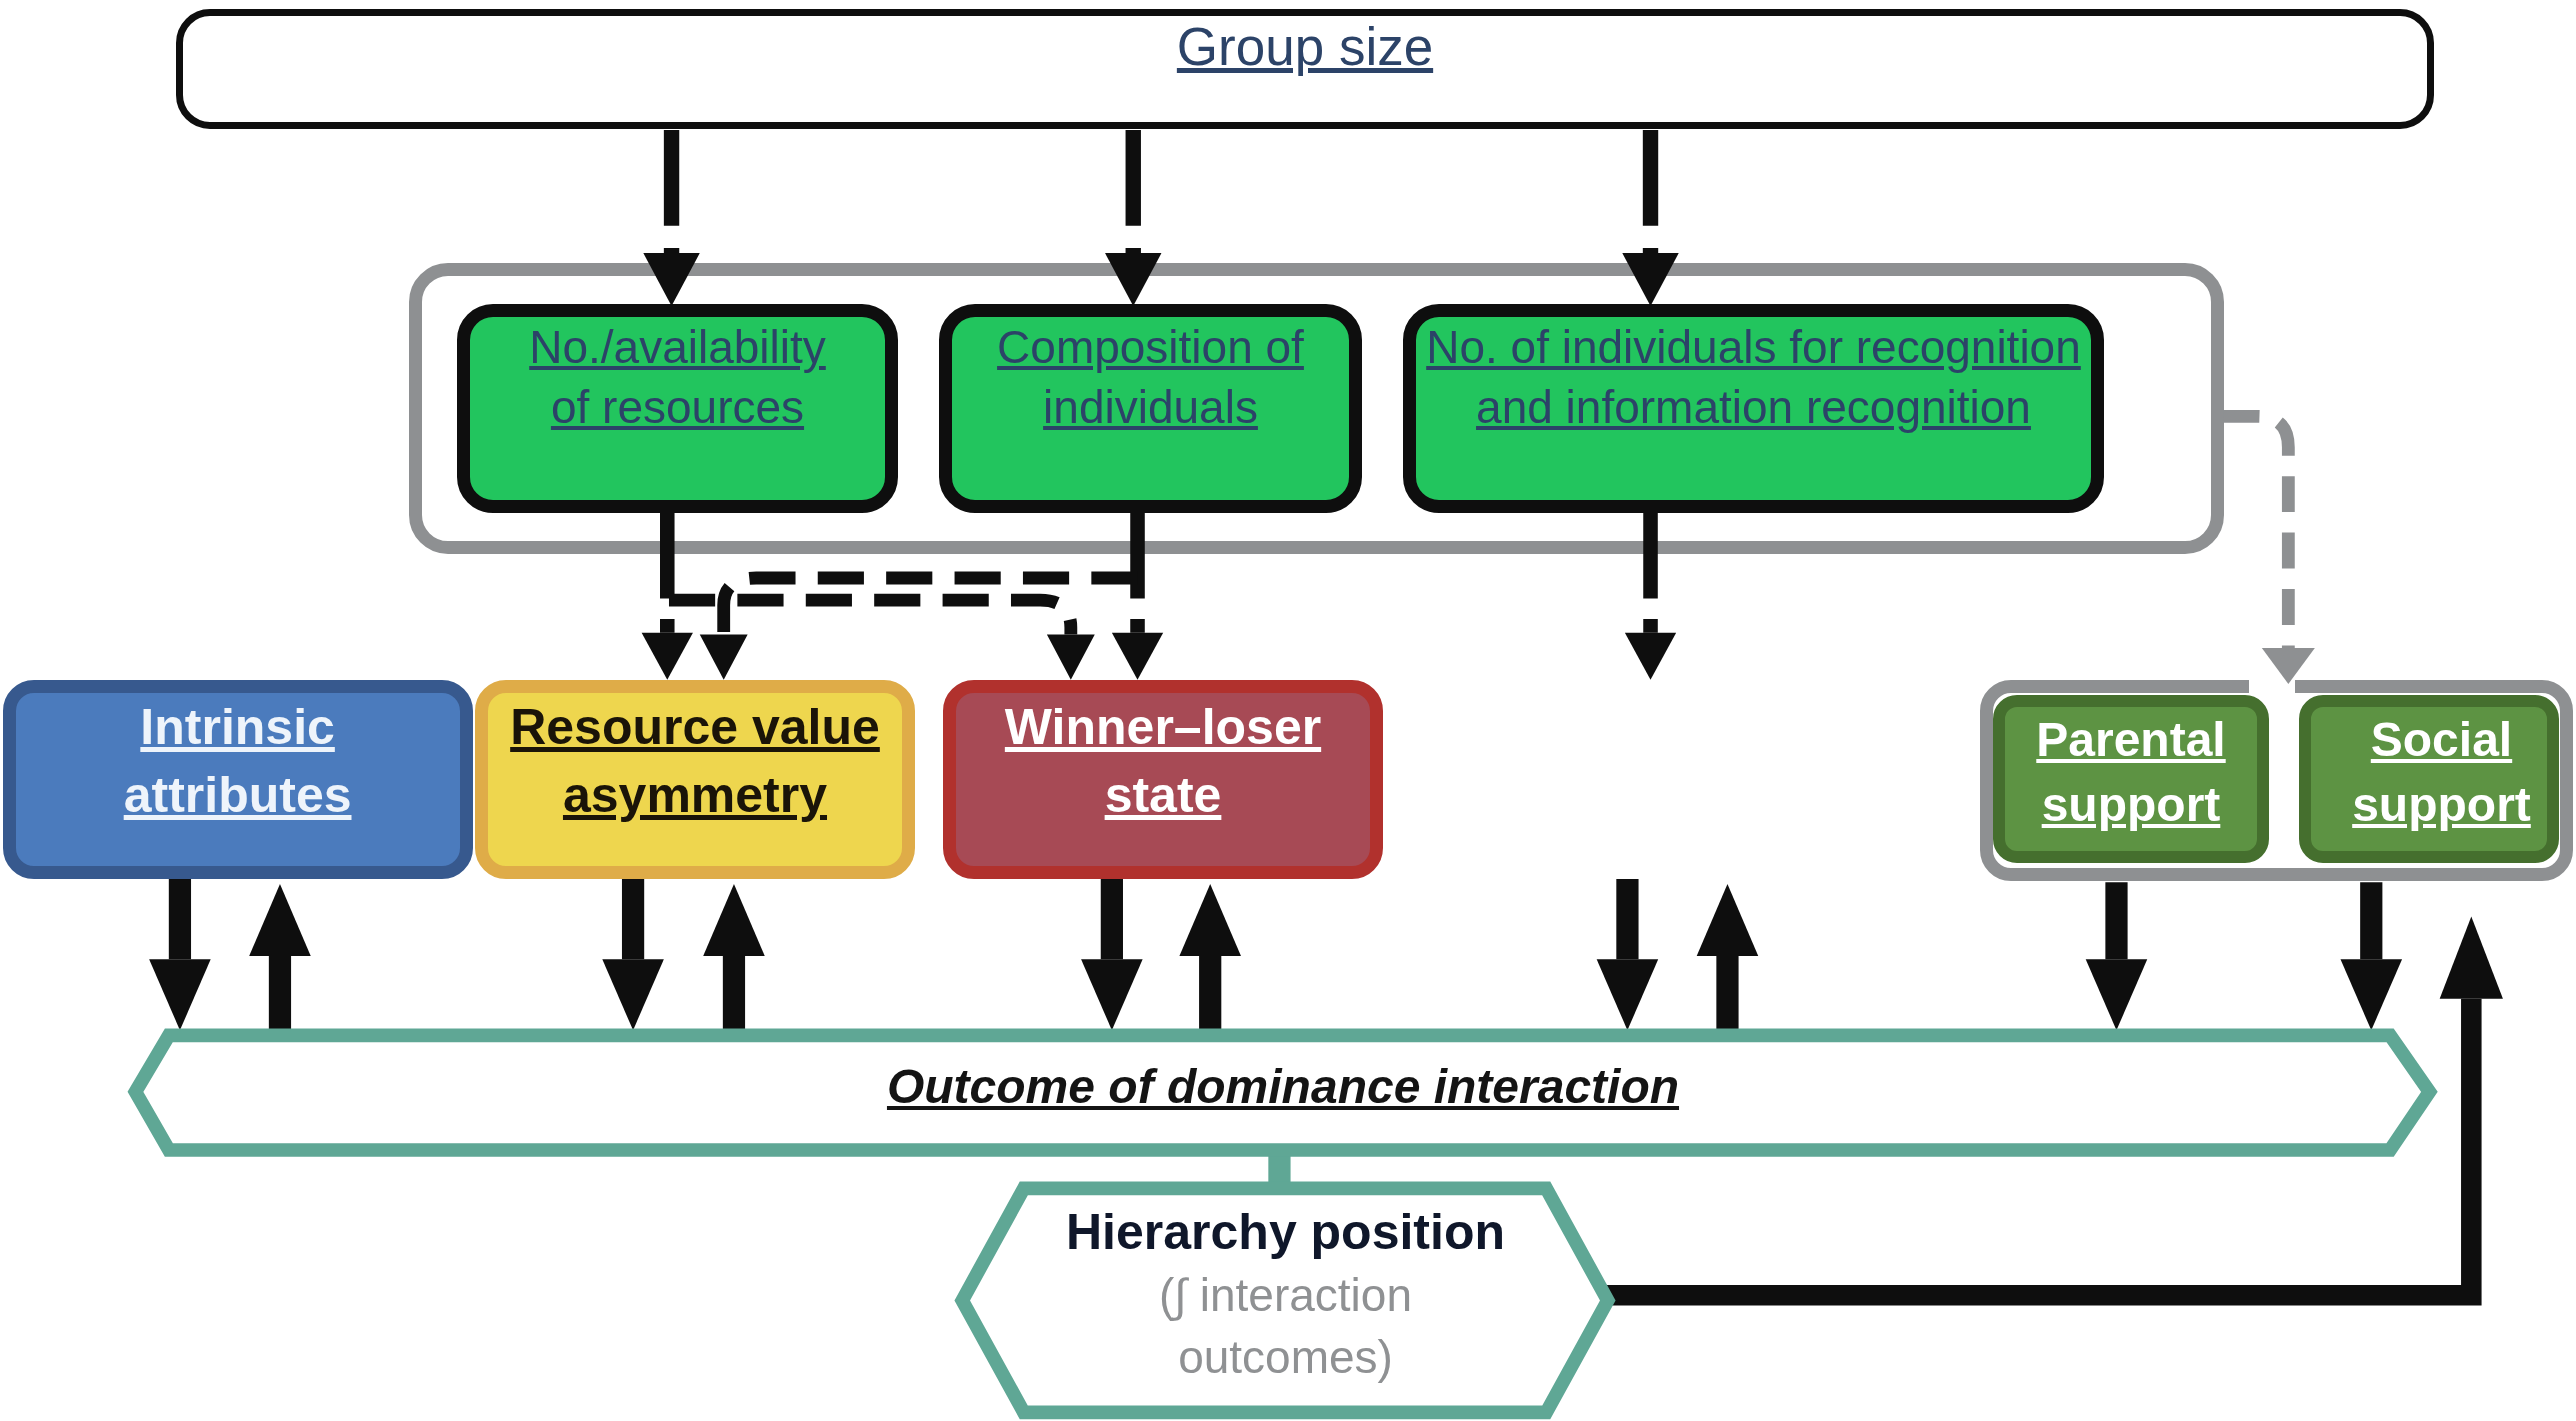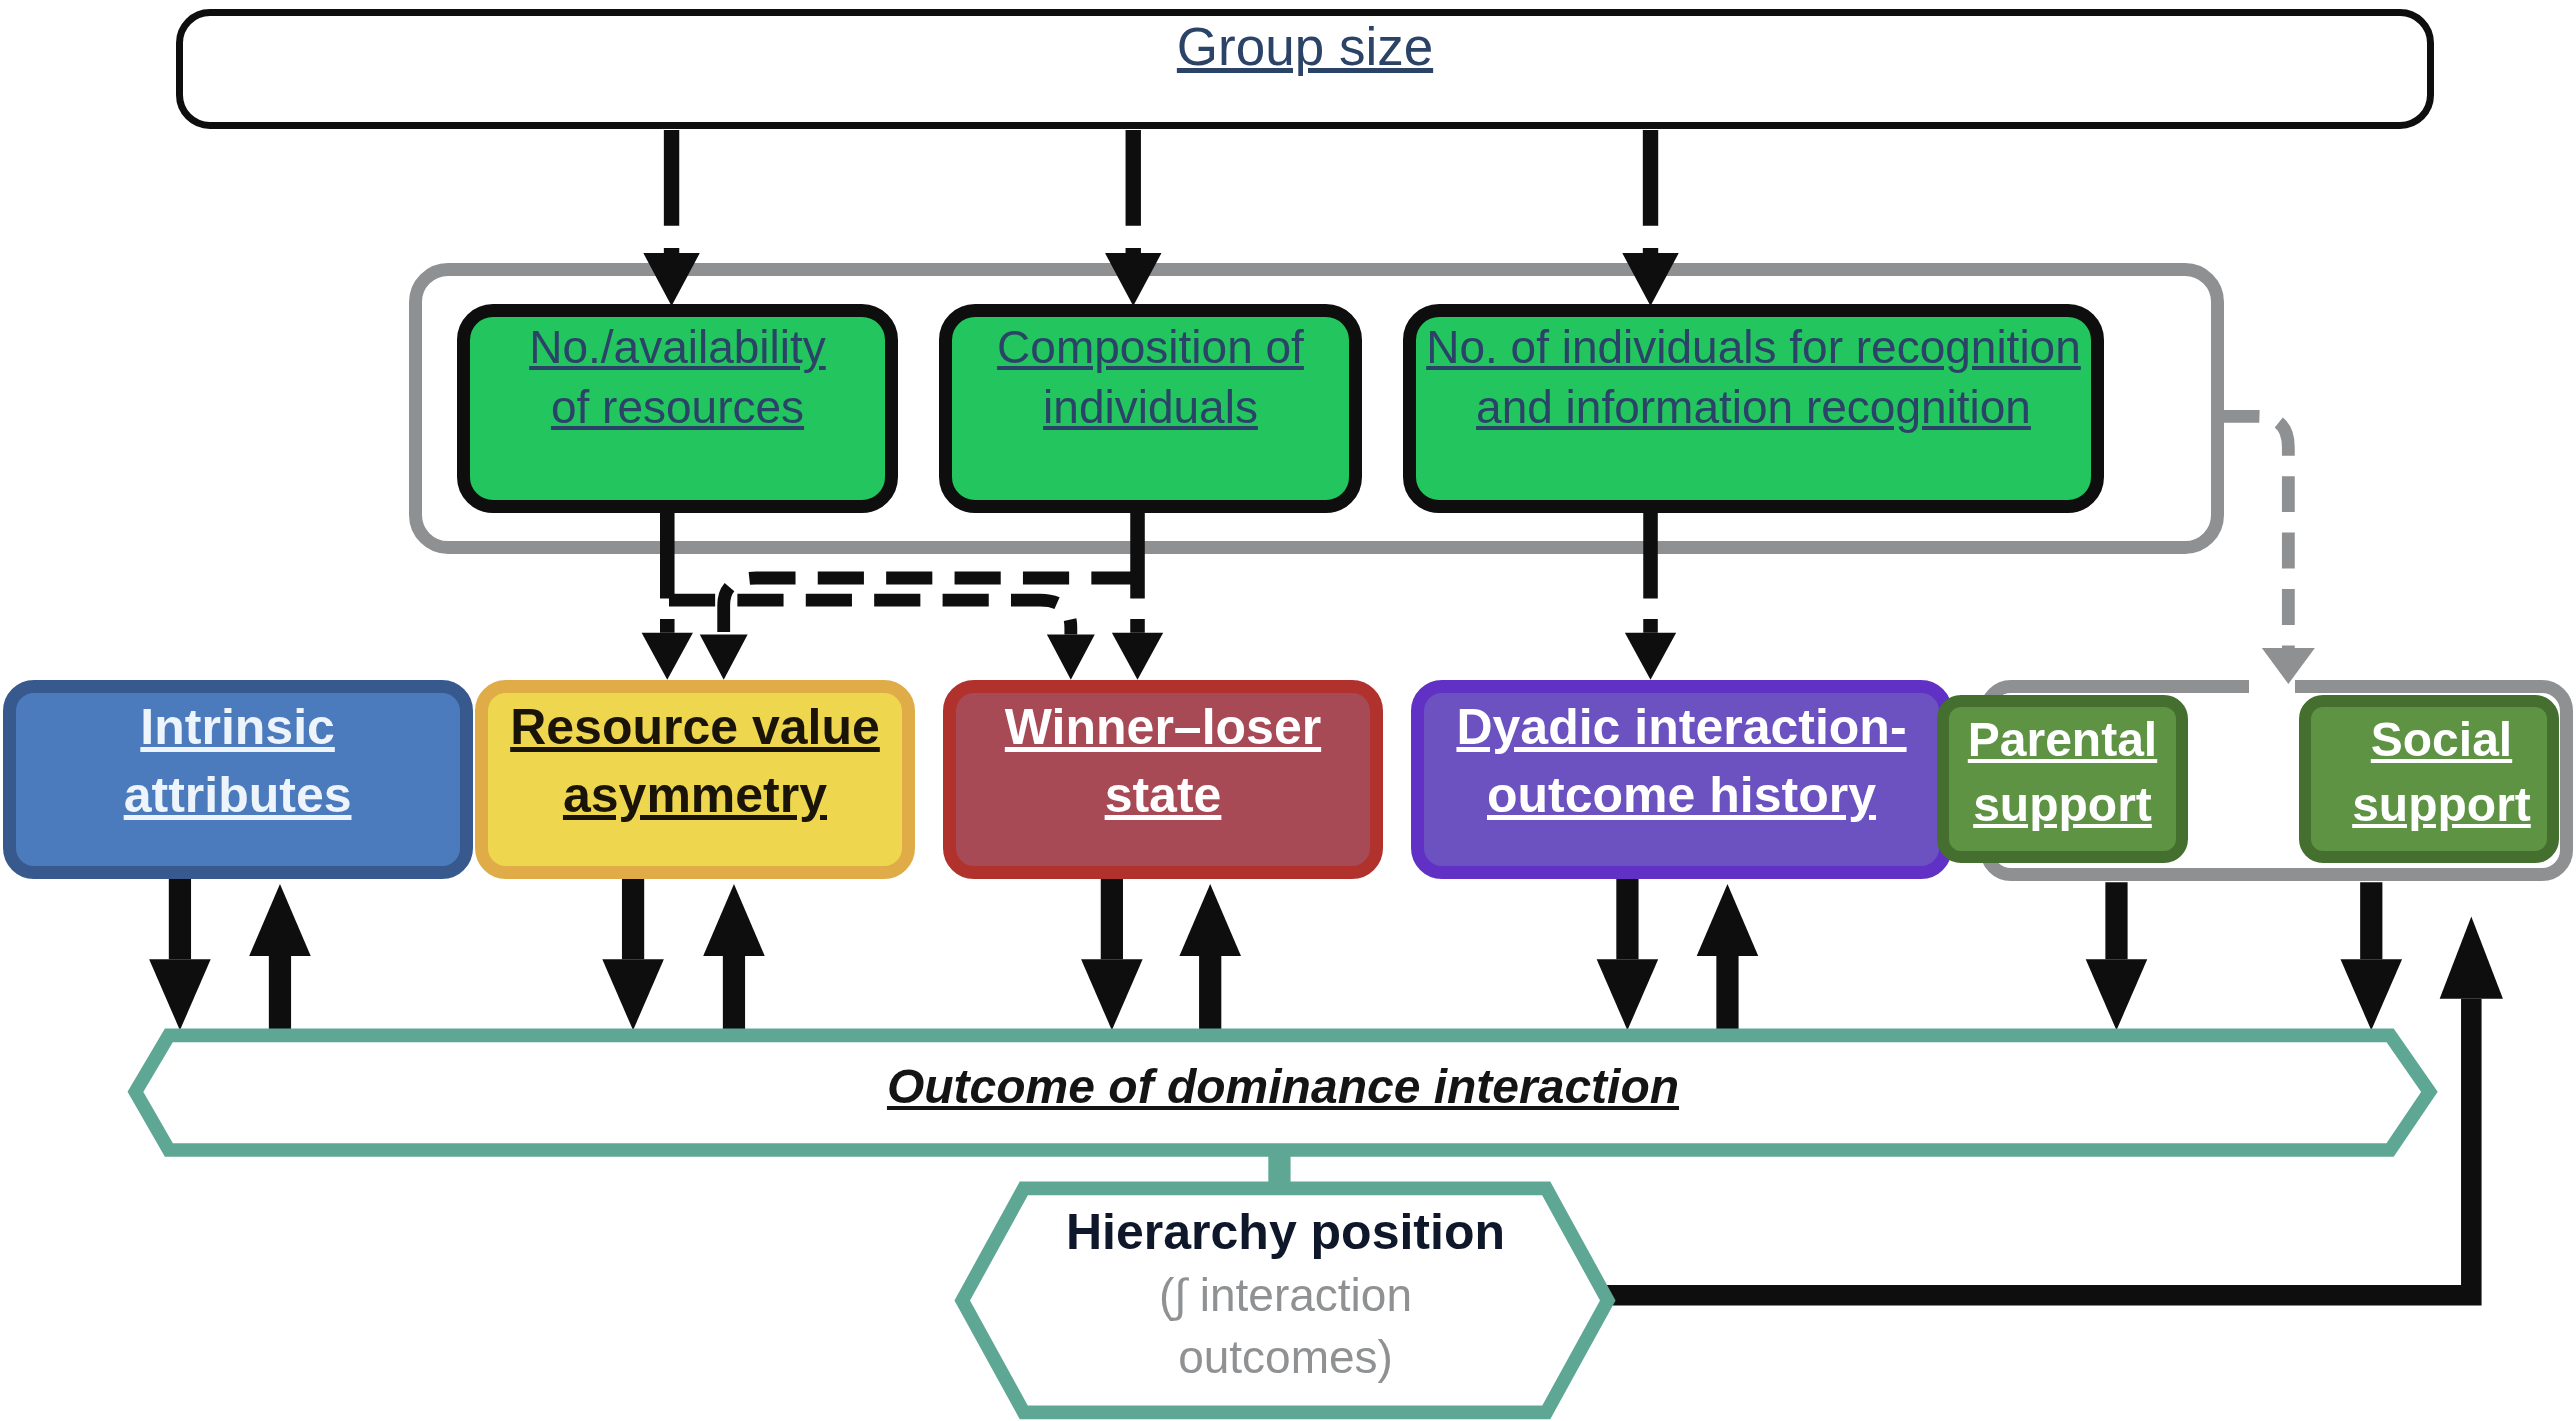--- a/index.html
+++ b/index.html
@@ -23,21 +23,21 @@
   
   .factor{top:680px;height:199px;border-radius:31px;font-size:50px;font-weight:600;line-height:68px;}
   .blue{left:2.6px;width:470px;background:var(--blue-fill);border:13.7px solid var(--blue-border);color:#eef4fb;}
   .yellow{left:475px;width:440px;background:var(--yellow-fill);border:13.7px solid var(--yellow-border);color:#1a1408;}
   .red{left:943px;width:440px;background:var(--red-fill);border:13.7px solid var(--red-border);color:#ffffff;}
   .purple{left:1411px;width:541px;background:var(--purple-fill);border:13.7px solid var(--purple-border);color:#ffffff;}
   .support-container{left:1980px;top:680px;width:593px;height:201px;border:13px solid var(--gray-border);
     border-radius:31px;background:#fff;}
   .support{top:695px;height:168px;background:var(--green-fill);border:12px solid var(--green-border);
     border-radius:24px;color:#ffffff;font-size:48px;font-weight:600;line-height:65px;}
-  .parental{left:1937px;width:251px;}
+  .parental{left:1993px;width:276px;}
   .social{left:2299px;width:260px;padding-left:25px;}
   .gap-patch{position:absolute;left:2249px;top:677px;width:46px;height:18px;background:#ffffff;}
   
   .band-label{left:342px;top:1059px;width:1882px;height:68px;font-size:48px;font-weight:600;
     font-style:italic;color:#141414;}
   .hex-label{position:absolute;left:1024px;top:1201px;width:523px;text-align:center;}
   .hex-title{font-size:50px;font-weight:600;color:#0f172a;line-height:63px;}
   .hex-sub{font-size:46px;font-weight:500;color:var(--gray-text);line-height:62px;}
   
   .overlay{position:absolute;left:0;top:0;z-index:6;pointer-events:none;}
@@ -92,26 +92,20 @@
       <div>Resource value</div>
       <div>asymmetry</div>
     </div>
   </div>
   <div class="box factor red under">
     <div>
       <div>Winner–loser</div>
       <div>state</div>
     </div>
   </div>
-  <div class="box factor purple under">
-    <div>
-      <div>Dyadic interaction-</div>
-      <div>outcome history</div>
-    </div>
-  </div>
 
   <div class="box support-container under"></div>
   <div class="gap-patch patchz"></div>
   <div class="box support parental patchz">
     <div>
       <div>Parental</div>
       <div>support</div>
     </div>
   </div>
   <div class="box support social patchz">

